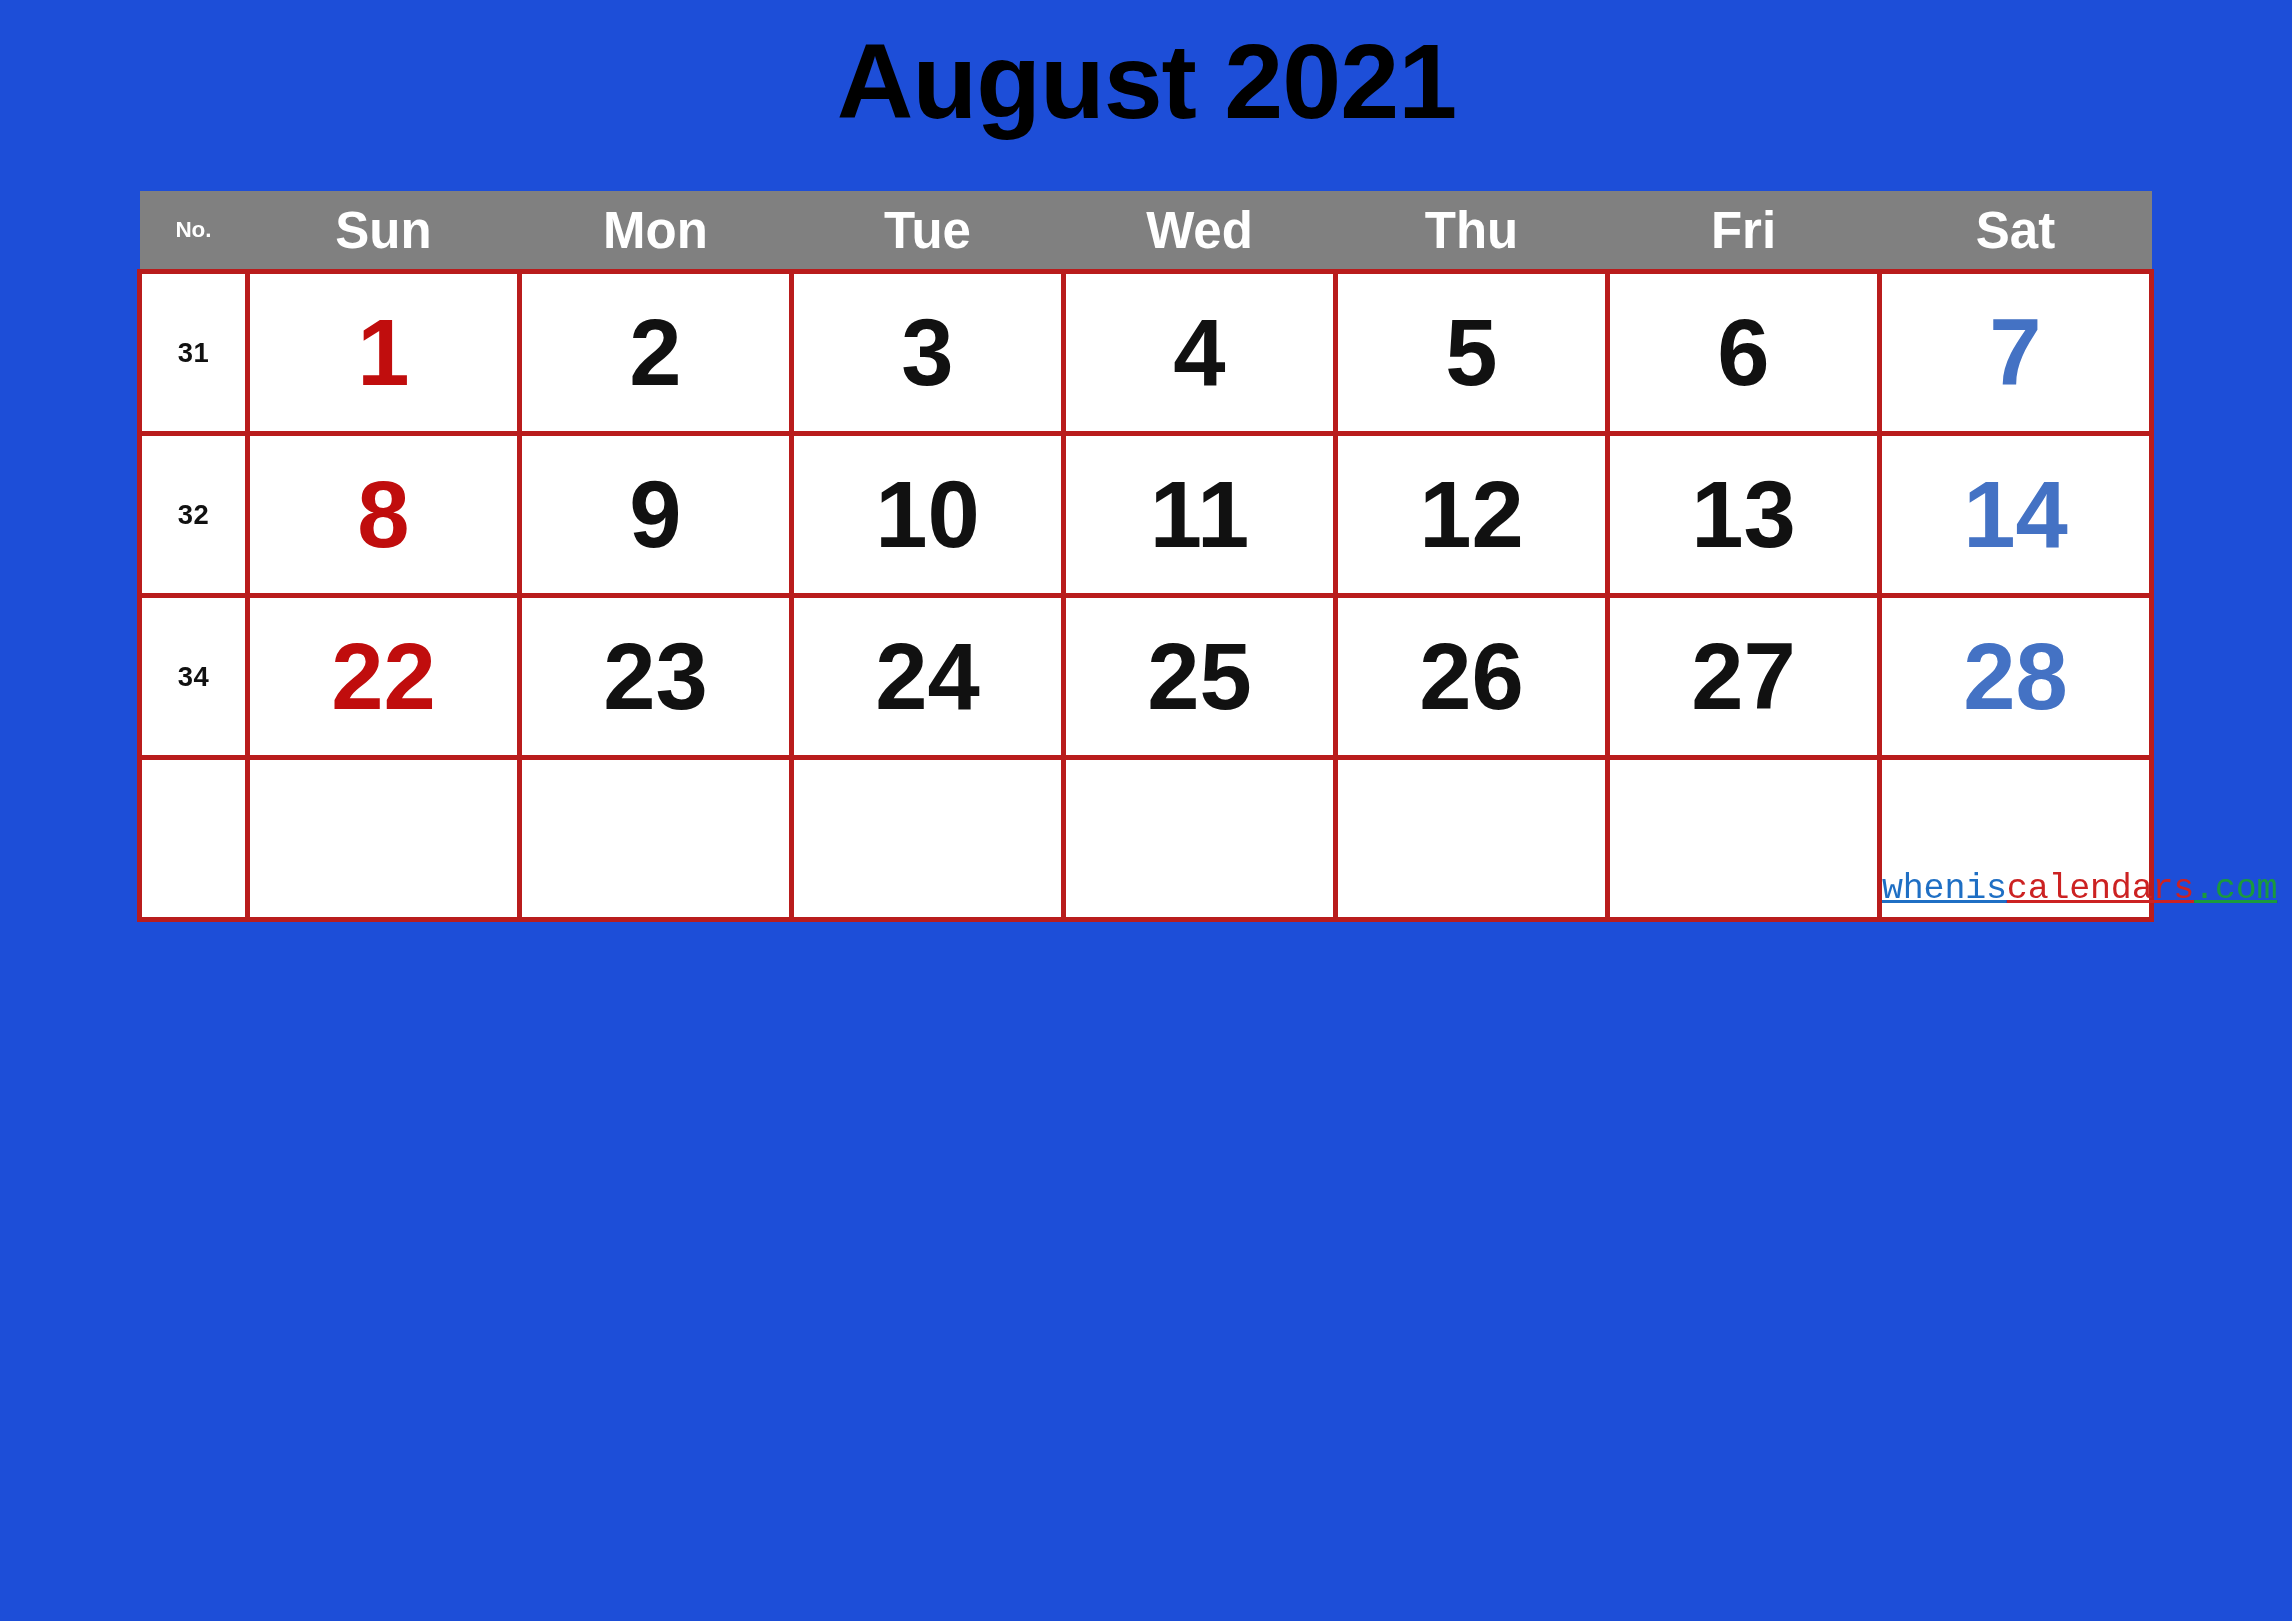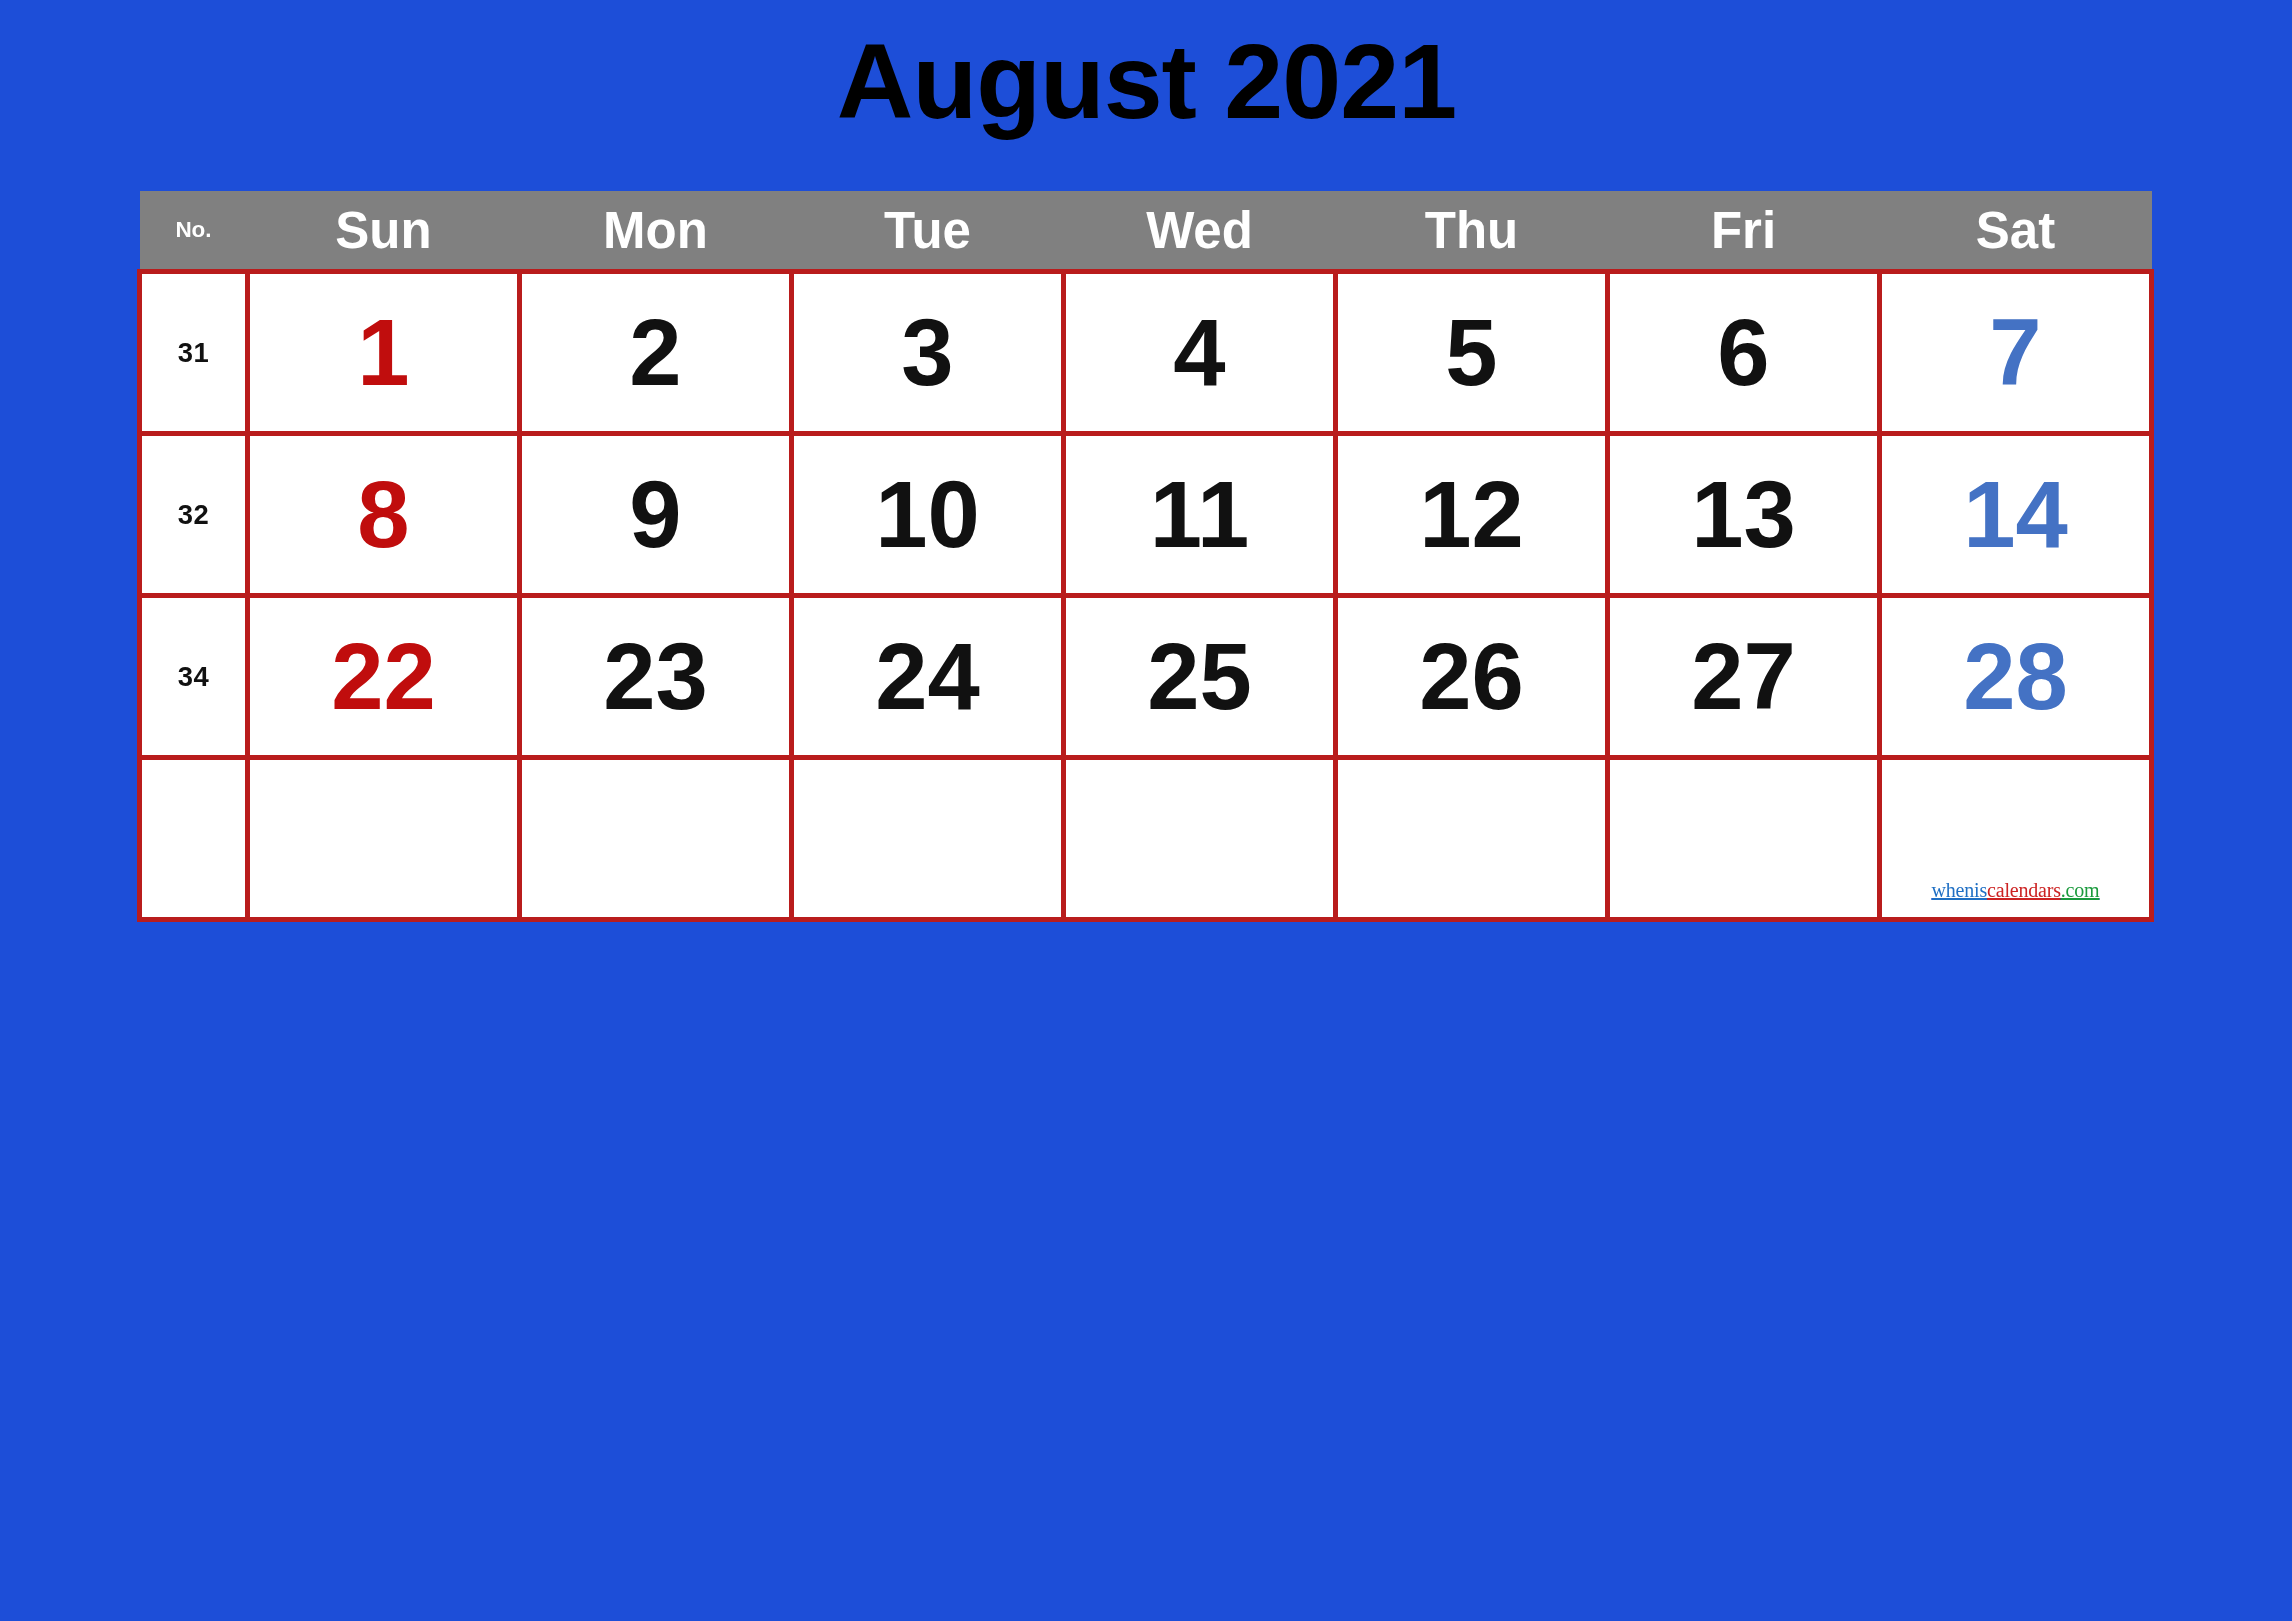--- a/index.html
+++ b/index.html
@@ -105,22 +105,22 @@
   .calendar tbody td.day-cell.sat  { color: #4472C4; }
 
   
   .calendar tbody tr.blank-row td { height: 157px; }
 
   
   .credit {
     display: block;
     width: 100%;
     text-align: center;
-    font-family: Liberation Serif, serif;
-    font-size: 20px;
+    font-family: Liberation Mono, monospace;
+    font-size: 35px;
     font-weight: normal;
     line-height: 1;
     white-space: nowrap;
     position: relative;
     top: 51px;
     letter-spacing: -0.2px;
   }
   .credit span { text-decoration: underline; }
   .credit .c-blue  { color: #1F6FC4; }
   .credit .c-red   { color: #CC2222; }

